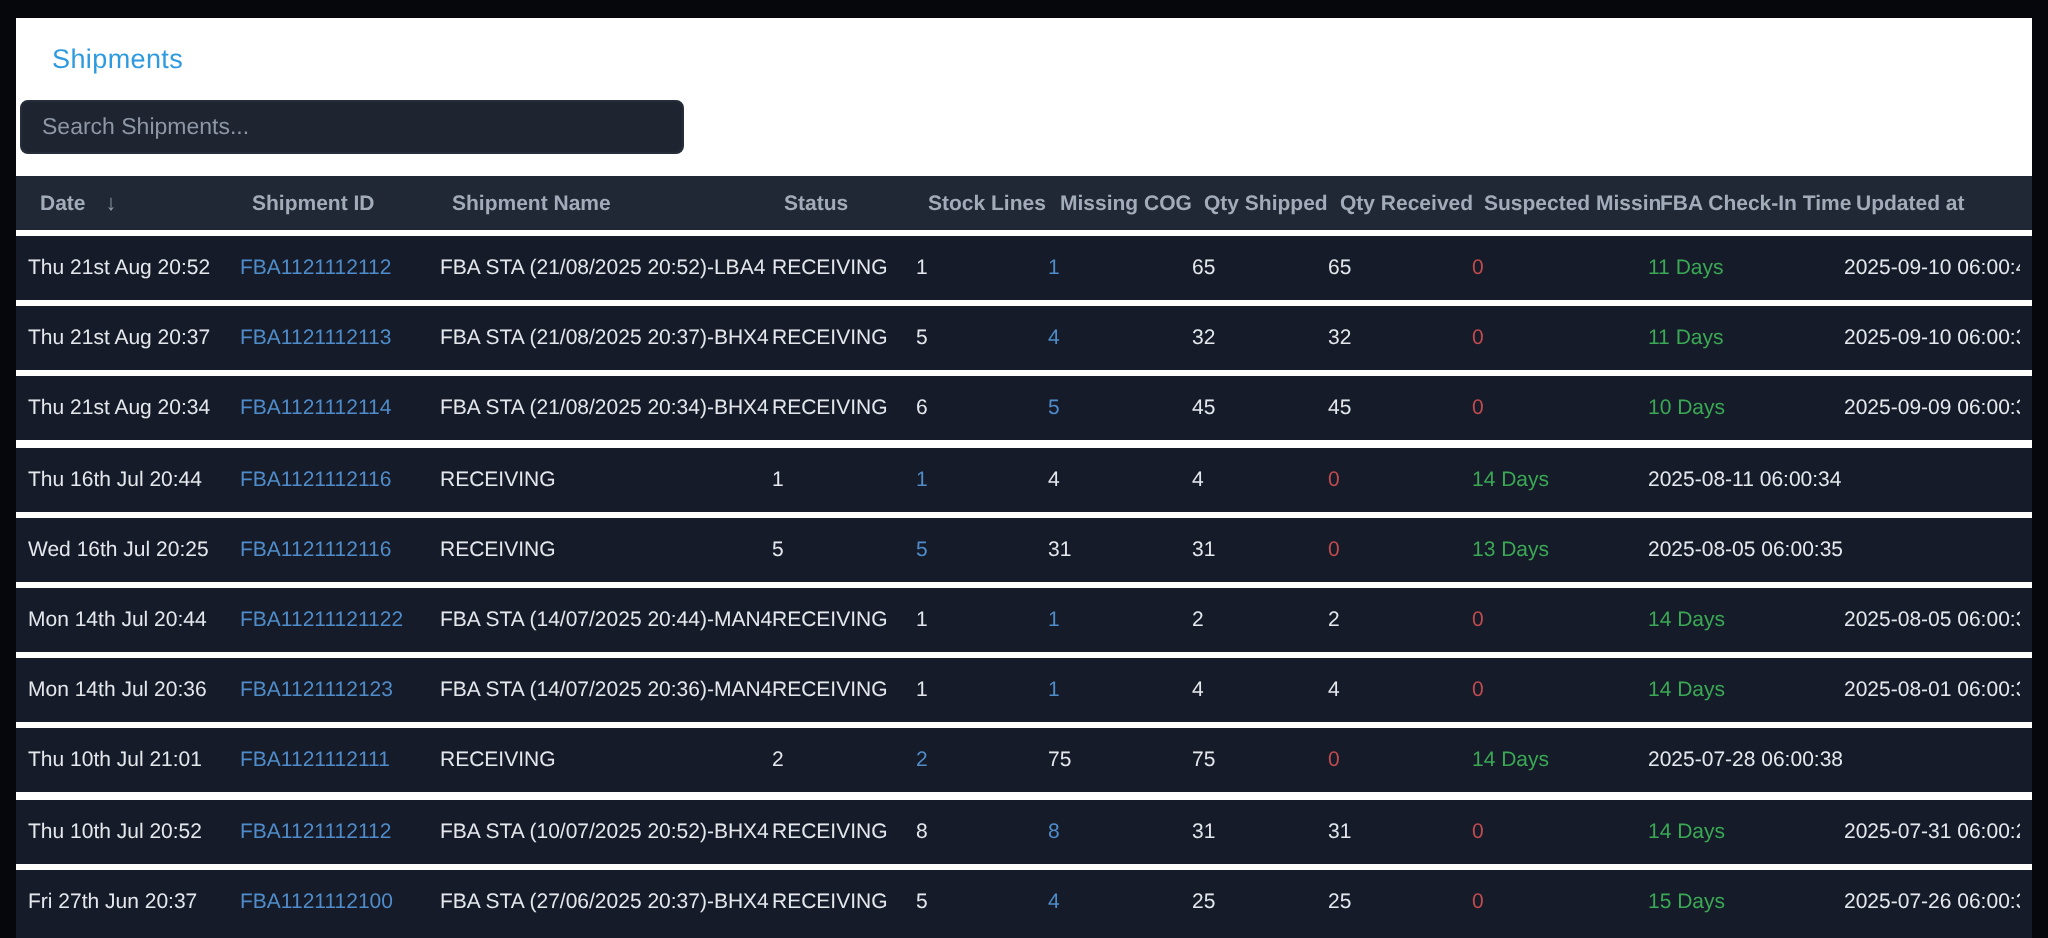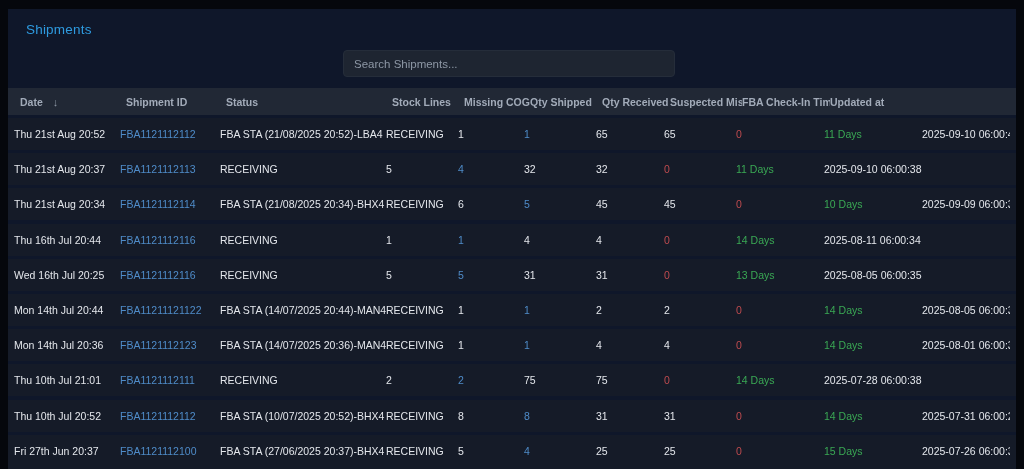--- a/index.html
+++ b/index.html
@@ -5,35 +5,34 @@
   * { margin: 0; padding: 0; box-sizing: border-box; }
   html, body {
     width: 1024px; height: 469px;
     background: #05070c;
     font-family: "Liberation Sans", sans-serif;
     overflow: hidden;
   }
   .panel {
     position: absolute;
     left: 8px; top: 9px; right: 8px; bottom: 0;
-    background: #0f172a;
+    background: #ffffff;
     overflow: hidden;
   }
   .page-title {
     margin: 13px 0 0 18px;
     font-size: 13.5px;
     font-weight: 500;
     color: var(--accent_blue, #2e9be0);
     letter-spacing: 0.2px;
   }
   .toolbar {
     display: flex;
     align-items: center;
     margin: 13px 8px 0 2px;
-    flex-direction: column;
   }
   .search-input {
     width: 332px;
     height: 27px;
     background: #1e2531;
     border: 1px solid #252d3a;
     border-radius: 4px;
     padding: 0 10px;
     font-family: "Liberation Sans", sans-serif;
     font-size: 11.5px;
@@ -98,20 +97,21 @@
 
   <div class="toolbar">
     <input class="search-input" type="text" placeholder="Search Shipments..." style="">
   </div>
 
   <div class="grid-row table-header">
     <div class="header-cell">
       <span>Date</span><span class="sort-icon">↓</span>
     </div>
     <div class="header-cell">Shipment ID</div>
+    <div class="header-cell">Shipment Name</div>
     <div class="header-cell">Status</div>
     <div class="header-cell">Stock Lines</div>
     <div class="header-cell">Missing COG</div>
     <div class="header-cell">Qty Shipped</div>
     <div class="header-cell">Qty Received</div>
     <div class="header-cell">Suspected Missing</div>
     <div class="header-cell">FBA Check-In Time</div>
     <div class="header-cell">Updated at</div>
   </div>
 
@@ -126,20 +126,21 @@
     <div class="cell">65</div>
     <div class="cell">65</div>
     <div class="cell cell-red">0</div>
     <div class="cell cell-green">11 Days</div>
     <div class="cell">2025-09-10 06:00:43</div>
   </div>
 
   <div class="grid-row row">
     <div class="cell">Thu 21st Aug 20:37</div>
     <div class="cell"><a class="link">FBA1121112113</a></div>
+    <div class="cell">FBA STA (21/08/2025 20:37)-BHX4</div>
     <div class="cell">RECEIVING</div>
     <div class="cell">5</div>
     <div class="cell"><a class="link">4</a></div>
     <div class="cell">32</div>
     <div class="cell">32</div>
     <div class="cell cell-red">0</div>
     <div class="cell cell-green">11 Days</div>
     <div class="cell">2025-09-10 06:00:38</div>
   </div>
 

